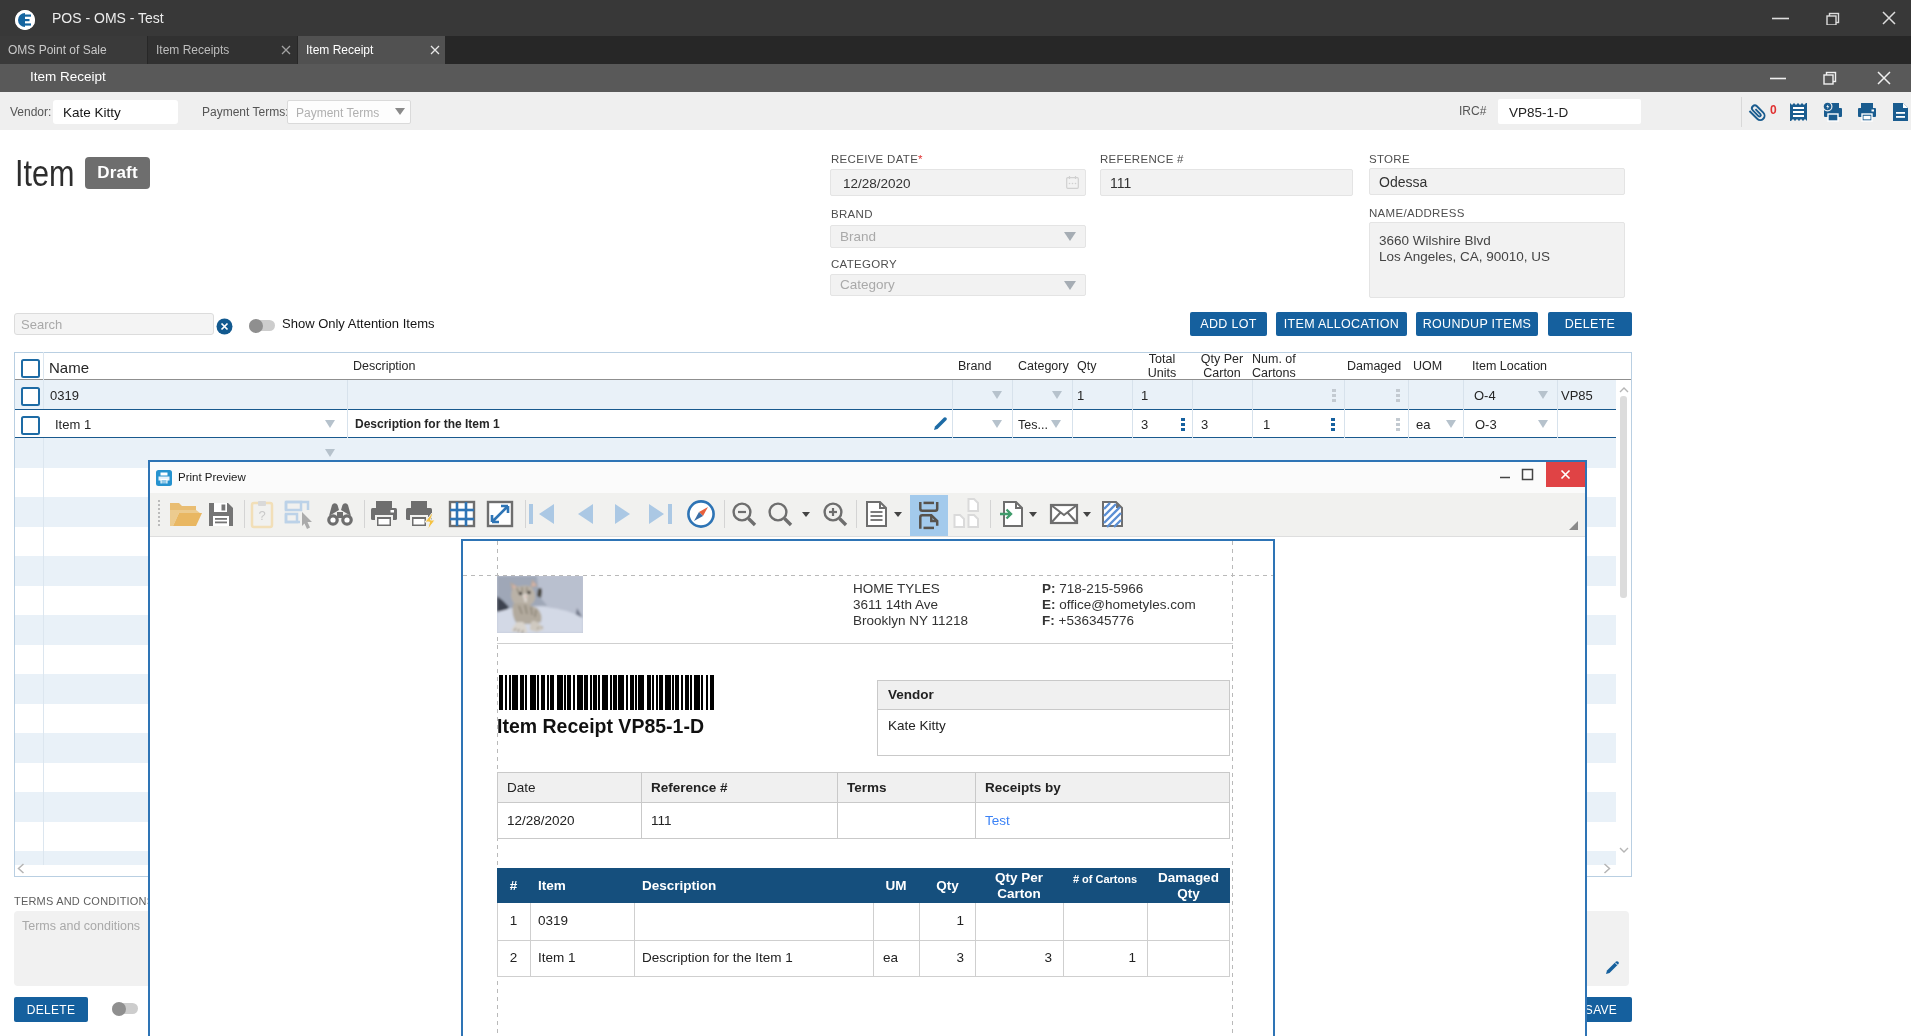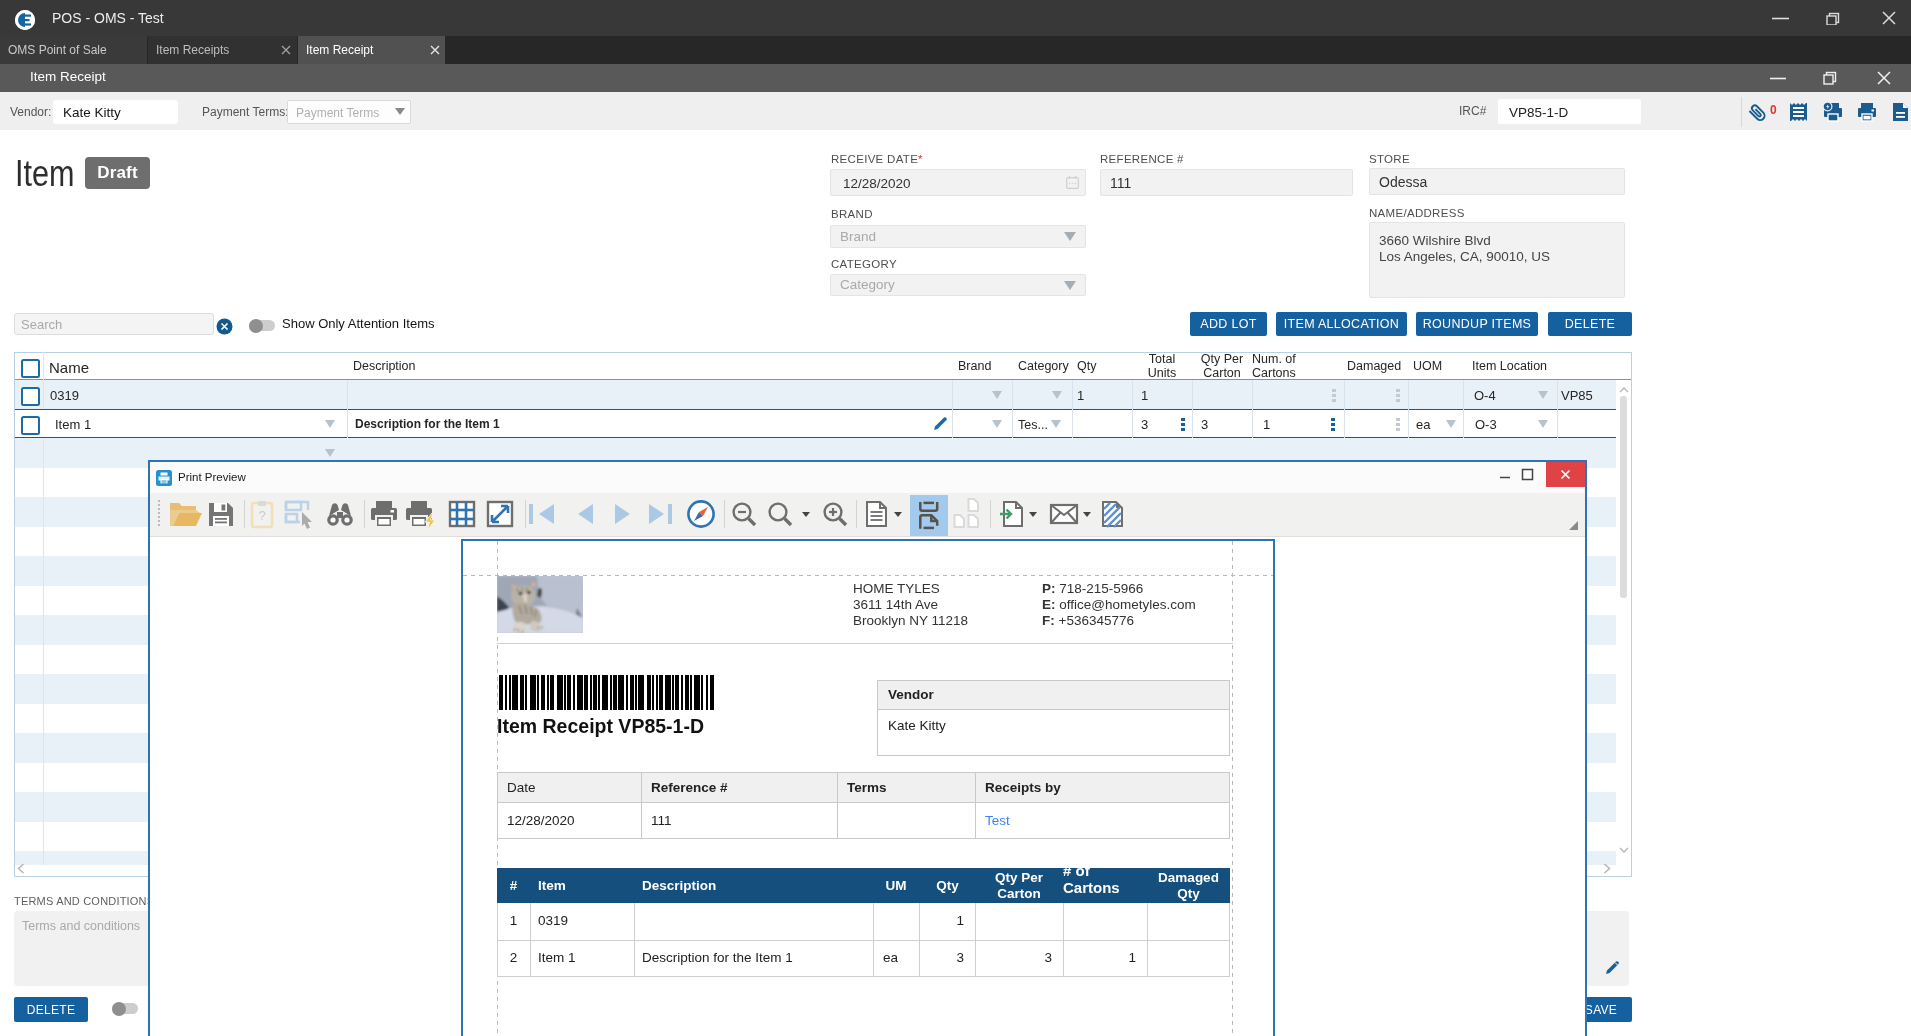--- a/index.html
+++ b/index.html
@@ -589,21 +589,21 @@
 <div class="abs" style="left:651px;top:813px;font-size:13.5px;color:#222;">111</div>
 <div class="abs" style="left:985px;top:813px;font-size:13.5px;color:#3b82f6;">Test</div>
 
 <div class="abs" style="left:497px;top:868px;width:733px;height:35px;background:#154f7d;"></div>
 <div class="abs" style="left:497px;top:868px;width:33px;height:35px;color:#fff;font-size:13.5px;font-weight:bold;display:flex;align-items:center;justify-content:center;">#</div>
 <div class="abs" style="left:538px;top:878px;font-size:13.5px;font-weight:bold;color:#fff;">Item</div>
 <div class="abs" style="left:642px;top:878px;font-size:13.5px;font-weight:bold;color:#fff;">Description</div>
 <div class="abs" style="left:873px;top:868px;width:46px;height:35px;color:#fff;font-size:13.5px;font-weight:bold;display:flex;align-items:center;justify-content:center;text-align:right;">UM</div>
 <div class="abs" style="left:919px;top:868px;width:57px;height:35px;color:#fff;font-size:13.5px;font-weight:bold;display:flex;align-items:center;justify-content:center;">Qty</div>
 <div class="abs" style="left:975px;top:868px;width:88px;height:35px;color:#fff;font-size:13.5px;font-weight:bold;display:flex;align-items:center;justify-content:center;text-align:center;line-height:16px;">Qty Per<br>Carton</div>
-<div class="abs" style="left:1063px;top:868px;width:84px;height:22px;color:#fff;font-size:15px;font-weight:bold;display:flex;align-items:center;justify-content:center;">#&nbsp;of Cartons</div>
+<div class="abs" style="left:1063px;top:868px;width:84px;height:22px;color:#fff;font-size:11px;font-weight:bold;display:flex;align-items:center;justify-content:center;">#&nbsp;of Cartons</div>
 <div class="abs" style="left:1147px;top:868px;width:83px;height:35px;color:#fff;font-size:13.5px;font-weight:bold;display:flex;align-items:center;justify-content:center;text-align:center;line-height:16px;">Damaged<br>Qty</div>
 
 <div class="abs" style="left:497px;top:903px;width:733px;height:74px;border:1px solid #cfcfcf;border-top:none;box-sizing:border-box;"></div>
 <div class="abs" style="left:497px;top:939.5px;width:733px;height:1px;background:#cfcfcf;"></div>
 <div class="abs" style="left:530px;top:903px;width:1px;height:74px;background:#cfcfcf;"></div>
 <div class="abs" style="left:634px;top:903px;width:1px;height:74px;background:#cfcfcf;"></div>
 <div class="abs" style="left:873px;top:903px;width:1px;height:74px;background:#cfcfcf;"></div>
 <div class="abs" style="left:919px;top:903px;width:1px;height:74px;background:#cfcfcf;"></div>
 <div class="abs" style="left:975px;top:903px;width:1px;height:74px;background:#cfcfcf;"></div>
 <div class="abs" style="left:1063px;top:903px;width:1px;height:74px;background:#cfcfcf;"></div>

